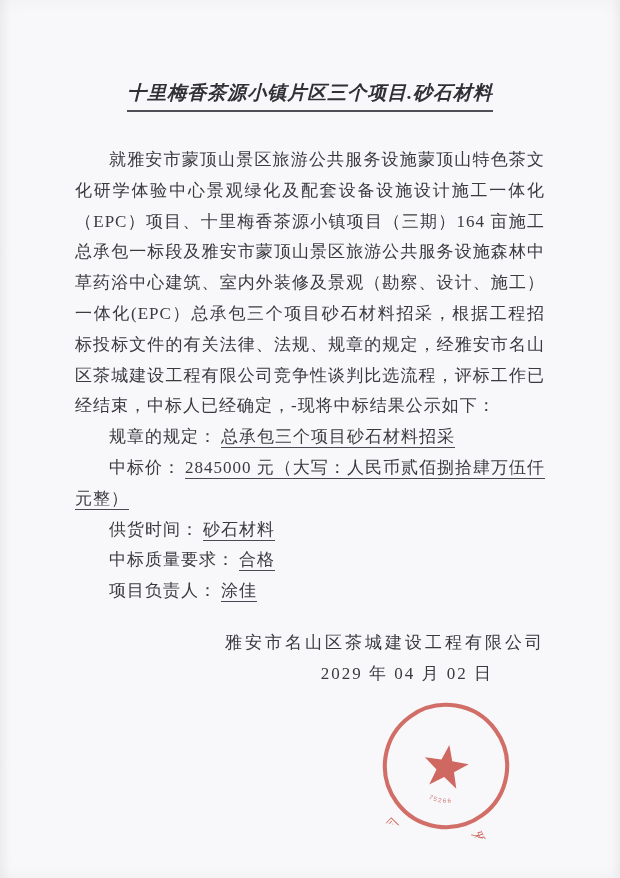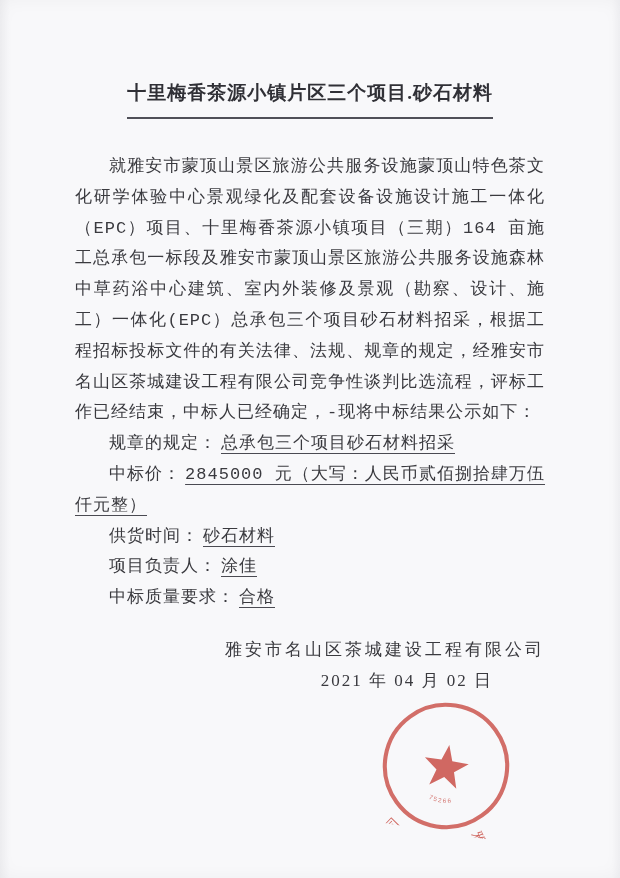--- a/index.html
+++ b/index.html
@@ -23,39 +23,40 @@
   .title1{
     text-align:center;
     font-size:19px;
     font-weight:700;
     letter-spacing:1px;
     color:#303036;
   }
   .title1 .u{
     display:inline-block;
     border-bottom:2px solid #505058;
-    padding-bottom:11px;
+    padding-bottom:4px;
+    font-style:italic;
   }
   .title2{
     text-align:center;
     font-size:24px;
     font-weight:700;
     letter-spacing:10px;
     color:#2d2d33;
     margin-top:5px;
   }
   .bodytext{
     margin-top:33px;
     font-size:17px;
     line-height:30.8px;
     letter-spacing:1px;
     text-align:justify;
     color:#3a3a3f;
   }
-  .bodytext p{margin:0;font-family:Liberation Mono, monospace;}
+  .bodytext p{margin:0;}
   .indent{text-indent:2em;}
   .field-value{
     text-decoration:underline;
     text-decoration-color:#4a4a52;
     text-underline-offset:5px;
     padding:0 4px;
   }
   .sig-block{
     margin-top:20px;
     text-align:right;
@@ -94,28 +95,28 @@
 
     <div class="bodytext">
       <p class="indent">就雅安市蒙顶山景区旅游公共服务设施蒙顶山特色茶文化研学体验中心景观绿化及配套设备设施设计施工一体化（EPC）项目、十里梅香茶源小镇项目（三期）164 亩施工总承包一标段及雅安市蒙顶山景区旅游公共服务设施森林中草药浴中心建筑、室内外装修及景观（勘察、设计、施工）一体化(EPC）总承包三个项目砂石材料招采，根据工程招标投标文件的有关法律、法规、规章的规定，经雅安市名山区茶城建设工程有限公司竞争性谈判比选流程，评标工作已经结束，中标人已经确定，-现将中标结果公示如下：</p>
 
       <p class="indent"><span>规章的规定：</span><span class="field-value">总承包三个项目砂石材料招采</span></p>
 
       <p class="indent"><span>中标价：</span><span class="field-value">2845000 元（大写：人民币贰佰捌拾肆万伍仟元整）</span></p>
 
       <p class="indent"><span>供货时间：</span><span class="field-value">砂石材料</span></p>
 
+      <p class="indent"><span>中标质量要求：</span><span class="field-value">合格</span></p>
+
       <p class="indent"><span>项目负责人：</span><span class="field-value">涂佳</span></p>
-
-      <p class="indent"><span>中标质量要求：</span><span class="field-value">合格</span></p>
 
 
       <div class="sig-block">
         <div class="sig-company">雅安市名山区茶城建设工程有限公司</div>
-        <div class="sig-date">2021 年 04 月 02 日</div>
+        <div class="sig-date">2029 年 04 月 02 日</div>
       </div>
     </div>
   </div>
 
   <svg class="seal" viewBox="0 0 136 136" xmlns="http://www.w3.org/2000/svg">
     <defs>
       <path id="ringPath" d="M 68 118 A 50 50 0 1 1 67.9 118" fill="none"></path>
       <path id="serialPath" d="M 30 68 A 38 38 0 0 0 106 68" fill="none"></path>
     </defs>
     <circle cx="68" cy="68" r="63" fill="none" stroke="#c8382e" stroke-width="4.2" stroke-opacity="0.82"></circle>

